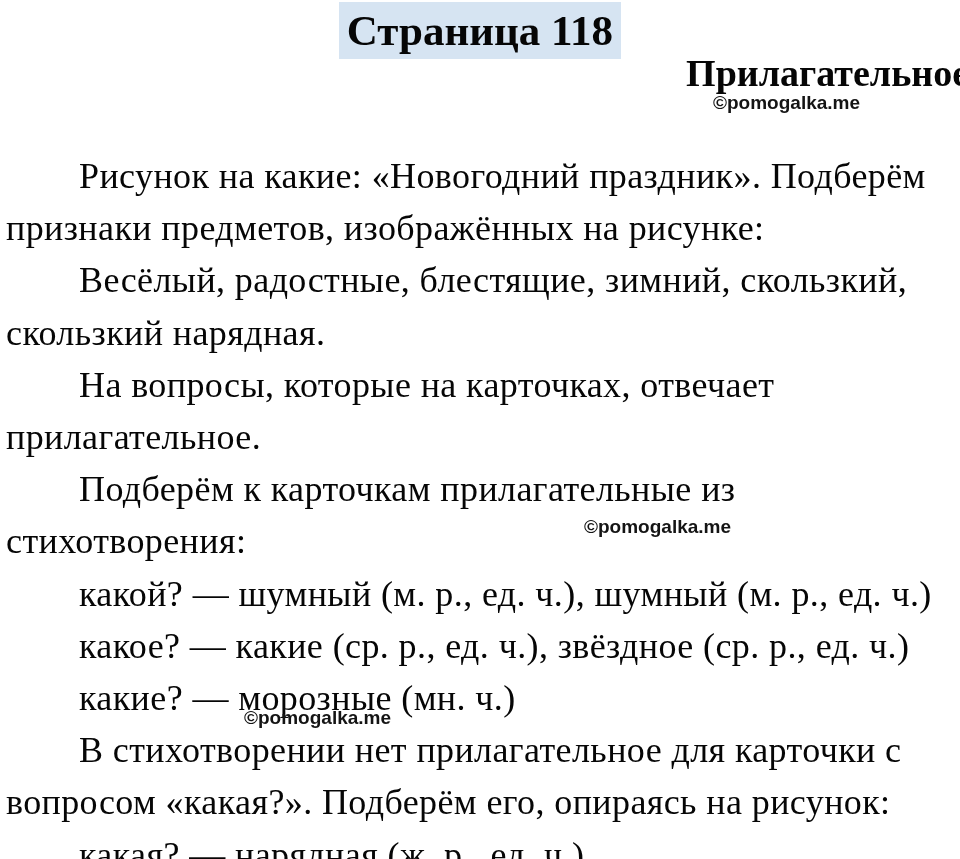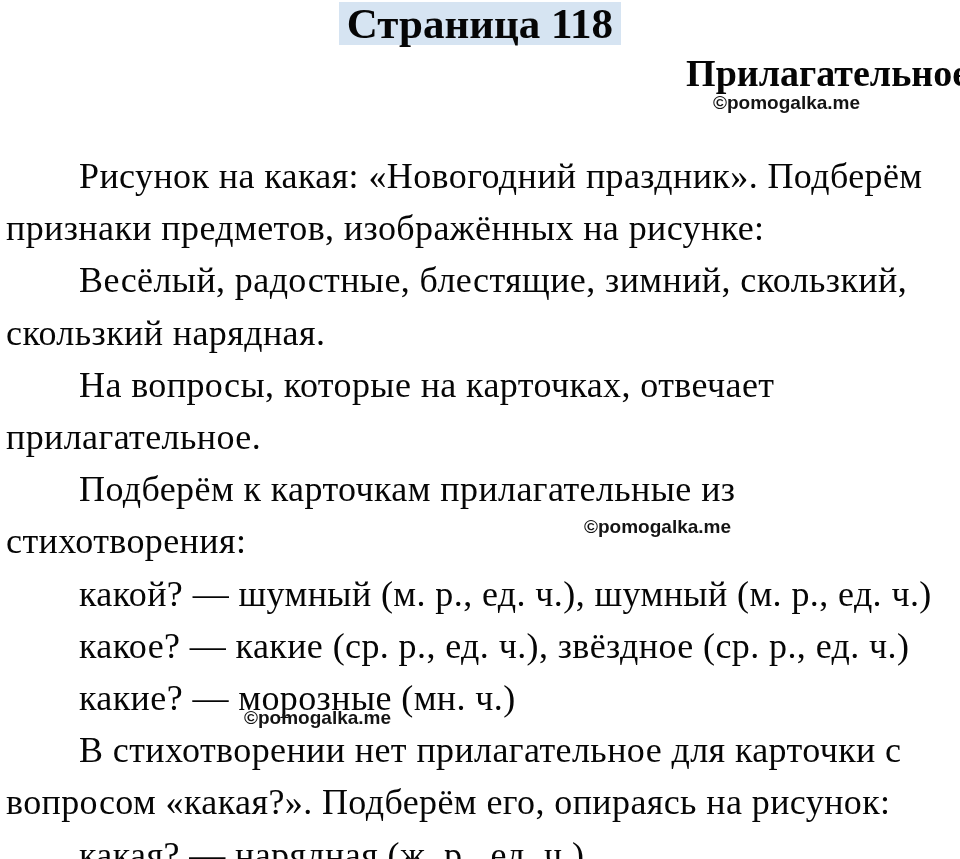--- a/index.html
+++ b/index.html
@@ -21,21 +21,21 @@
     left: 0;
     width: 960px;
     text-align: center;
   }
   .title-highlight {
     display: inline-block;
     background: #d6e4f2;
     font-weight: bold;
     font-size: 43px;
     line-height: 43px;
-    padding: 0 8px;
+    padding: 7px 8px;
   }
   .section-heading {
     position: absolute;
     top: 52px;
     left: 0;
     width: 960px;
     text-align: right;
     font-weight: bold;
     font-size: 38px;
     line-height: 42px;
@@ -74,21 +74,21 @@
 
 <div class="title-row">
   <span class="title-highlight">Страница 118</span>
 </div>
 
 <div class="section-heading">Прилагательное</div>
 
 <div class="watermark wm-top">©pomogalka.me</div>
 
 <div class="content">
-  <div class="line indent">Рисунок на какая: «Новогодний праздник». Подберём</div>
+  <div class="line indent">Рисунок на какие: «Новогодний праздник». Подберём</div>
   <div class="line">признаки предметов, изображённых на рисунке:</div>
   <div class="line indent">Весёлый, радостные, блестящие, зимний, скользкий,</div>
   <div class="line">скользкий нарядная.</div>
   <div class="line indent">На вопросы, которые на карточках, отвечает</div>
   <div class="line">прилагательное.</div>
   <div class="line indent">Подберём к карточкам прилагательные из</div>
   <div class="line">стихотворения:</div>
   <div class="line indent">какой? — шумный (м. р., ед. ч.), шумный (м. р., ед. ч.)</div>
   <div class="line indent">какое? — какие (ср. р., ед. ч.), звёздное (ср. р., ед. ч.)</div>
   <div class="line indent">какие? — морозные (мн. ч.)</div>

